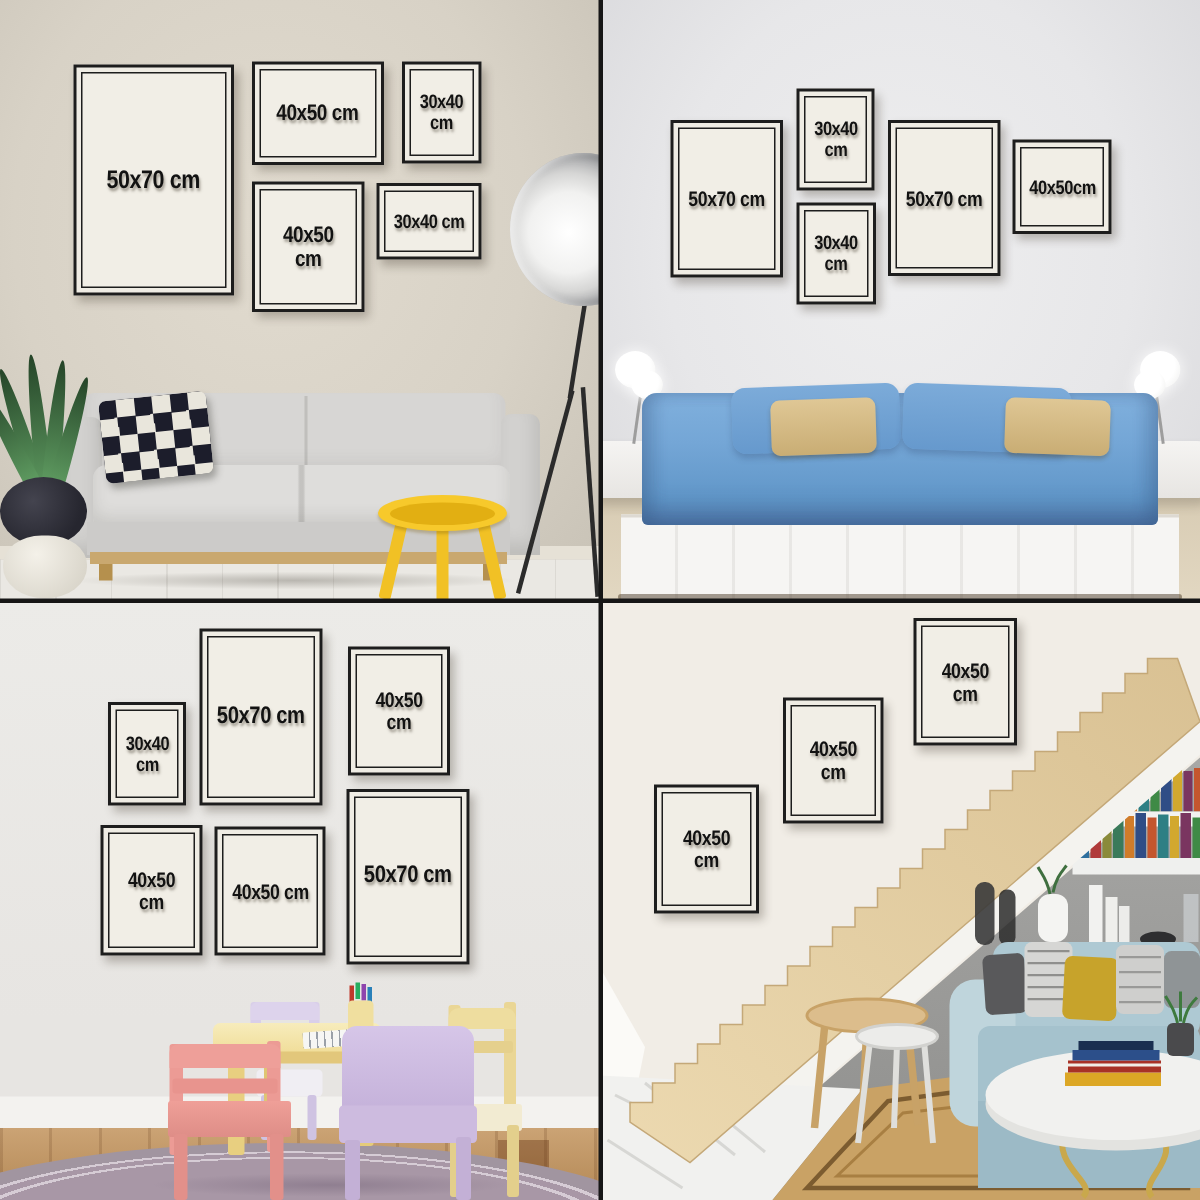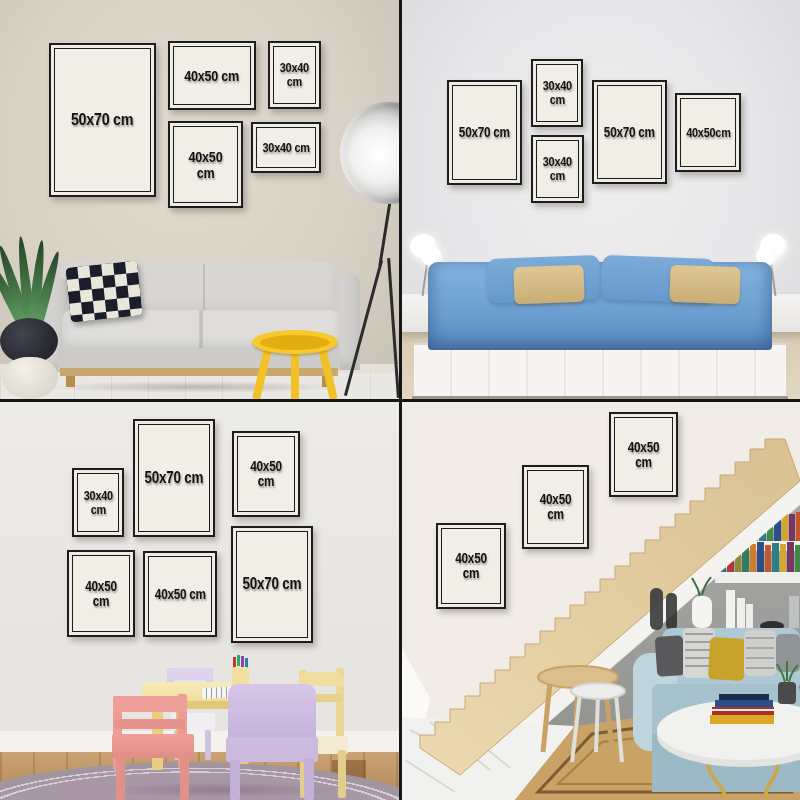--- a/index.html
+++ b/index.html
@@ -206,21 +206,21 @@
       <div class="frame-inner">
         <span class="flabel fs13">30x40
 cm</span>
         </div>
       </div>
     <div class="frame" style="left:192px;top:80px;width:75px;height:104px;">
       <div class="frame-inner">
         <span class="flabel fs14">50x70 cm</span>
         </div>
       </div>
-    <div class="frame" style="left:275px;top:93px;width:66px;height:79px;">
+    <div class="frame" style="left:275px;top:93px;width:66px;height:63px;">
       <div class="frame-inner">
         <span class="flabel fs13">40x50cm</span>
         </div>
       </div>
   </div>
 
   <div class="quad" id="q-bl">
     <div class="abs bl-baseboard"></div>
     <div class="abs bl-floor"></div>
     <div class="abs bl-plank-dark"></div>

